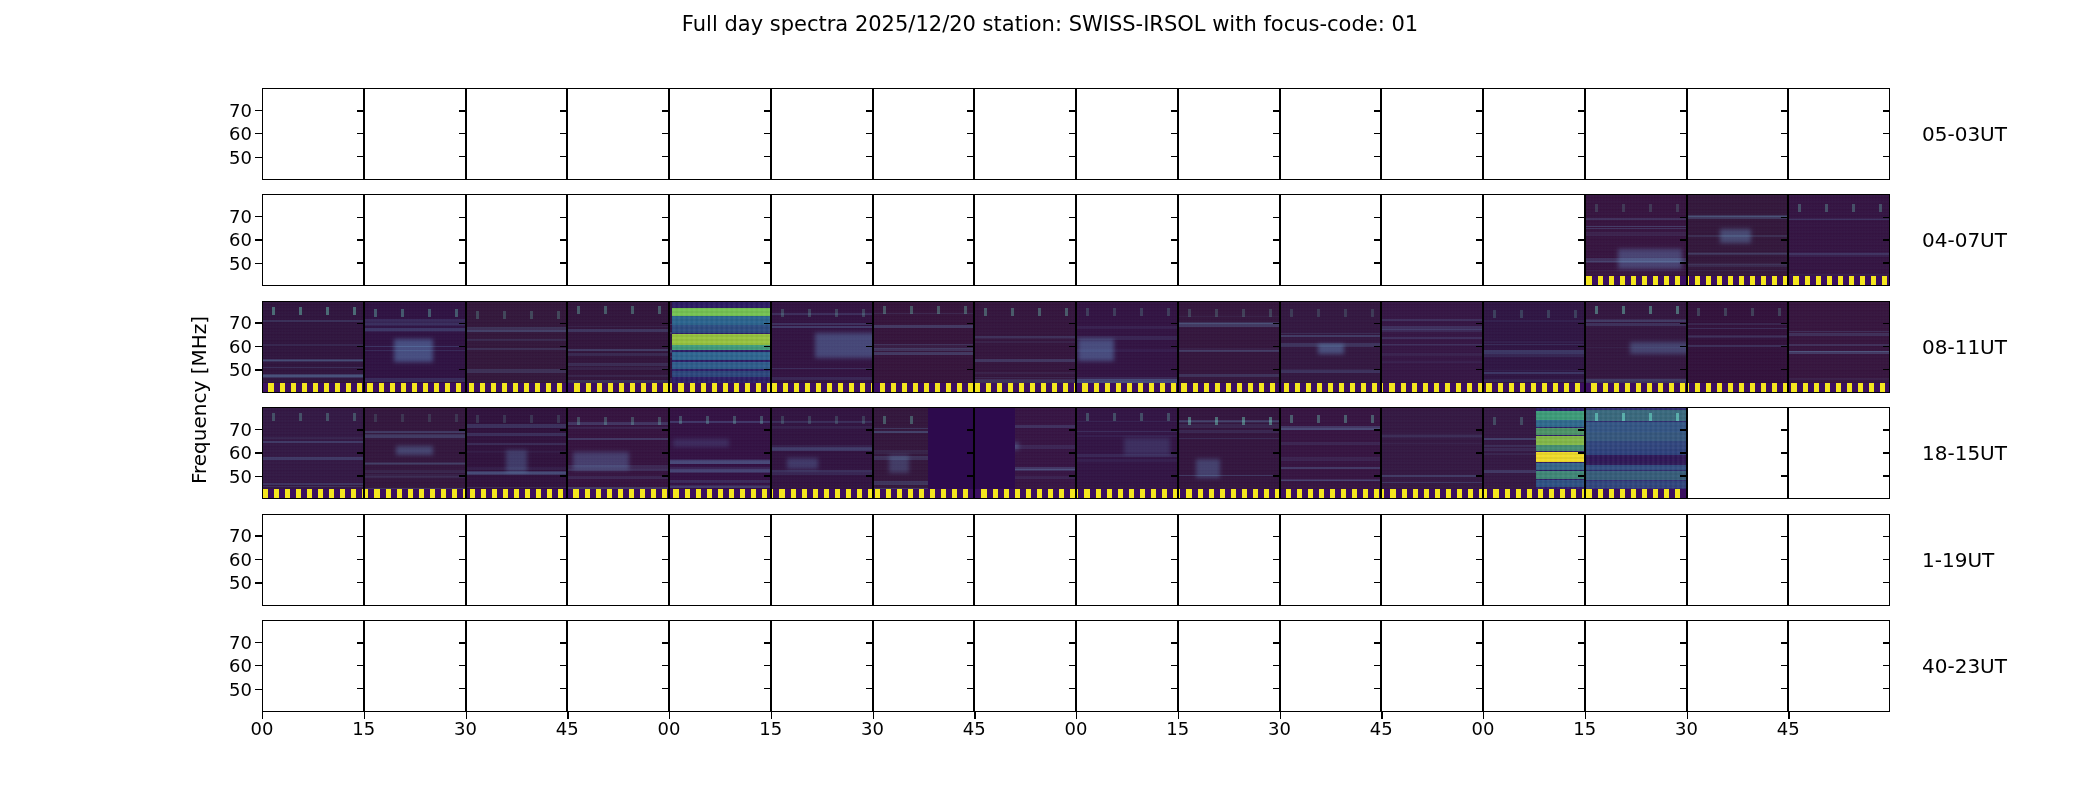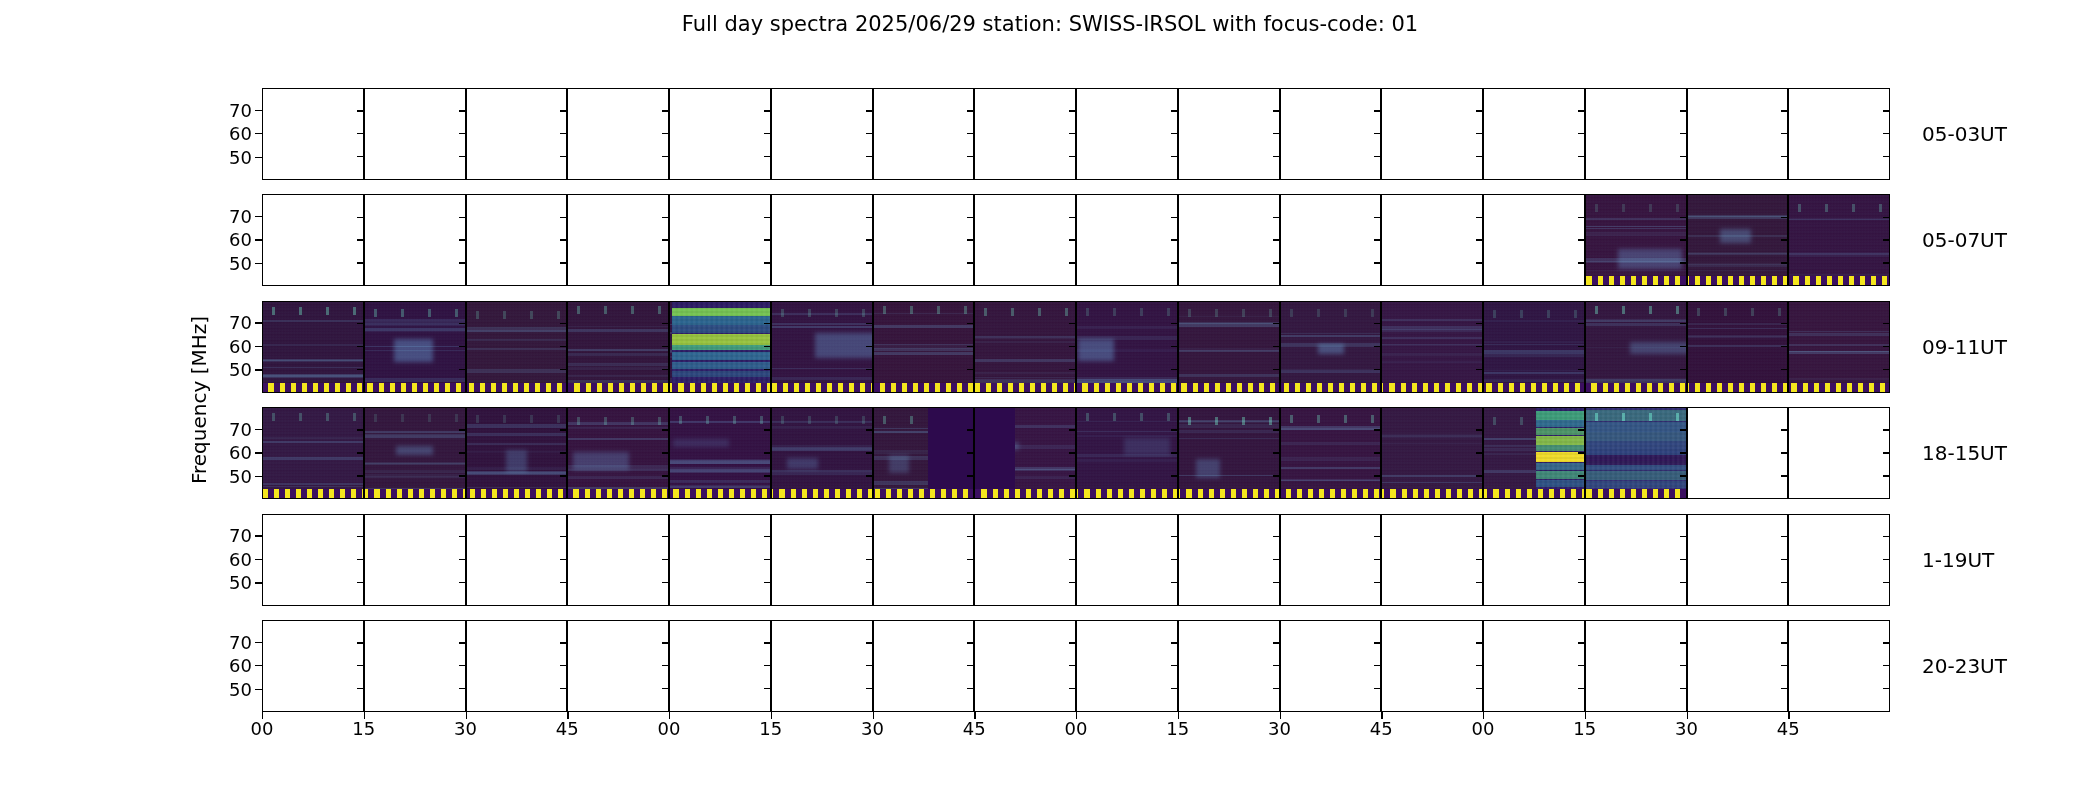--- a/index.html
+++ b/index.html
@@ -239,21 +239,21 @@
     position: absolute;
     mix-blend-mode: screen;
     filter: blur(2px);
   }
 </style>
 </head>
 <body>
 
 <div id="figure">
 
-  <div id="fig-title">Full day spectra 2025/06/29 station: SWISS-IRSOL with focus-code: 01</div>
+  <div id="fig-title">Full day spectra 2025/12/20 station: SWISS-IRSOL with focus-code: 01</div>
 
   <div id="ylabel">
     <span>Frequency [MHz]</span>
   </div>
 
   <div id="grid">
       <div class="row" style="top: 0px;">
         <div class="panel first empty" style="width: 101.75px;">
           <div class="ytick-in t70"></div>
           <div class="ytick-in t60"></div>
@@ -1229,49 +1229,49 @@
     <div class="ytick-mark" style="left: 255px; top: 133.08px;"></div>
     <div class="ytick-label" style="left: 206px; top: 156.54px;">50</div>
     <div class="ytick-mark" style="left: 255px; top: 156.54px;"></div>
     <div class="rowlabel" style="top: 134px;">05-03UT</div>
     <div class="ytick-label" style="left: 206px; top: 216.02px;">70</div>
     <div class="ytick-mark" style="left: 255px; top: 216.02px;"></div>
     <div class="ytick-label" style="left: 206px; top: 239.48px;">60</div>
     <div class="ytick-mark" style="left: 255px; top: 239.48px;"></div>
     <div class="ytick-label" style="left: 206px; top: 262.94px;">50</div>
     <div class="ytick-mark" style="left: 255px; top: 262.94px;"></div>
-    <div class="rowlabel" style="top: 240.4px;">05-07UT</div>
+    <div class="rowlabel" style="top: 240.4px;">04-07UT</div>
     <div class="ytick-label" style="left: 206px; top: 322.42px;">70</div>
     <div class="ytick-mark" style="left: 255px; top: 322.42px;"></div>
     <div class="ytick-label" style="left: 206px; top: 345.88px;">60</div>
     <div class="ytick-mark" style="left: 255px; top: 345.88px;"></div>
     <div class="ytick-label" style="left: 206px; top: 369.34px;">50</div>
     <div class="ytick-mark" style="left: 255px; top: 369.34px;"></div>
-    <div class="rowlabel" style="top: 346.8px;">09-11UT</div>
+    <div class="rowlabel" style="top: 346.8px;">08-11UT</div>
     <div class="ytick-label" style="left: 206px; top: 428.82px;">70</div>
     <div class="ytick-mark" style="left: 255px; top: 428.82px;"></div>
     <div class="ytick-label" style="left: 206px; top: 452.28px;">60</div>
     <div class="ytick-mark" style="left: 255px; top: 452.28px;"></div>
     <div class="ytick-label" style="left: 206px; top: 475.74px;">50</div>
     <div class="ytick-mark" style="left: 255px; top: 475.74px;"></div>
     <div class="rowlabel" style="top: 453.2px;">18-15UT</div>
     <div class="ytick-label" style="left: 206px; top: 535.22px;">70</div>
     <div class="ytick-mark" style="left: 255px; top: 535.22px;"></div>
     <div class="ytick-label" style="left: 206px; top: 558.68px;">60</div>
     <div class="ytick-mark" style="left: 255px; top: 558.68px;"></div>
     <div class="ytick-label" style="left: 206px; top: 582.14px;">50</div>
     <div class="ytick-mark" style="left: 255px; top: 582.14px;"></div>
     <div class="rowlabel" style="top: 559.6px;">1-19UT</div>
     <div class="ytick-label" style="left: 206px; top: 641.62px;">70</div>
     <div class="ytick-mark" style="left: 255px; top: 641.62px;"></div>
     <div class="ytick-label" style="left: 206px; top: 665.08px;">60</div>
     <div class="ytick-mark" style="left: 255px; top: 665.08px;"></div>
     <div class="ytick-label" style="left: 206px; top: 688.54px;">50</div>
     <div class="ytick-mark" style="left: 255px; top: 688.54px;"></div>
-    <div class="rowlabel" style="top: 666px;">20-23UT</div>
+    <div class="rowlabel" style="top: 666px;">40-23UT</div>
     <div class="xtick-mark" style="left: 262px;"></div>
     <div class="xtick-label" style="left: 240px;">00</div>
     <div class="xtick-mark" style="left: 363.75px;"></div>
     <div class="xtick-label" style="left: 341.75px;">15</div>
     <div class="xtick-mark" style="left: 465.5px;"></div>
     <div class="xtick-label" style="left: 443.5px;">30</div>
     <div class="xtick-mark" style="left: 567.25px;"></div>
     <div class="xtick-label" style="left: 545.25px;">45</div>
     <div class="xtick-mark" style="left: 669px;"></div>
     <div class="xtick-label" style="left: 647px;">00</div>

